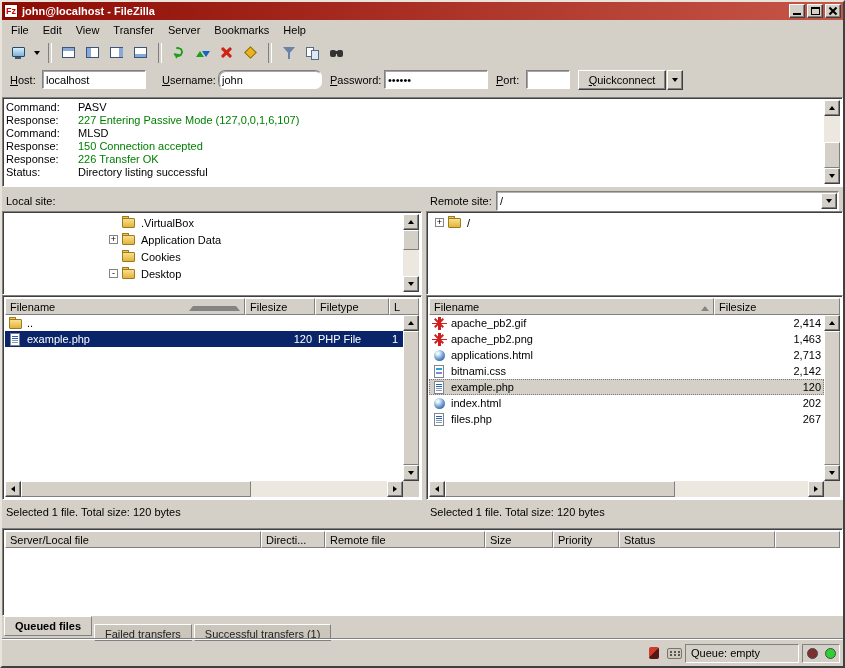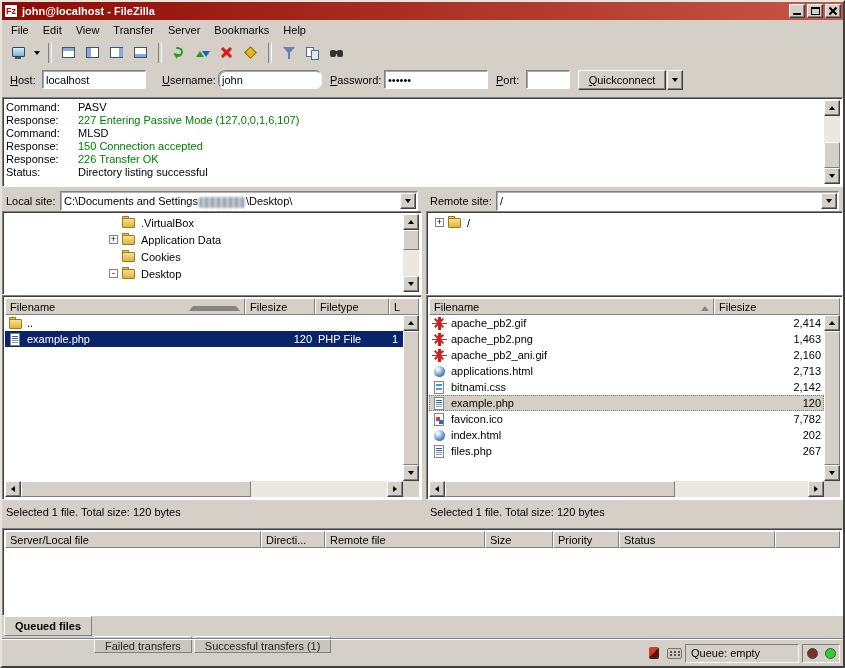--- a/index.html
+++ b/index.html
@@ -159,21 +159,21 @@
   .queuewrap .lheader span:nth-of-type(3){width:160px}
   .queuewrap .lheader span:nth-of-type(4){width:68px}
   .queuewrap .lheader span:nth-of-type(5){width:66px}
   .queuewrap .lheader span:nth-of-type(6){width:156px}
   .queuewrap .lheader span:nth-of-type(7){flex:1}
   .qbody{position:absolute;left:2px;top:19px;right:2px;bottom:2px;background:#fff}
   .tabsrow{position:absolute;left:2px;top:614px;height:20px;display:flex;align-items:flex-start}
   .tab{height:19px;padding:3px 10px 0;background:#d4d0c8;border:1px solid;border-color:#fff #808080 #808080 #fff;
        box-sizing:border-box;margin-right:2px;white-space:nowrap}
   .tab.active{font-weight:bold;height:20px;background:#d4d0c8}
-  .tab:not(.active){margin-top:20px;height:17px;background:#cbc6bc;color:#222}
+  .tab:not(.active){margin-top:8px;height:17px;background:#cbc6bc;color:#222}
   
   .statusbar{position:absolute;left:0;top:636px;width:841px;height:28px;border-top:1px solid #808080;box-shadow:inset 0 1px 0 #fff;box-sizing:border-box}
   .sb-icons{position:absolute;right:160px;top:7px;display:flex;gap:5px}
   .sbicon{width:16px;height:14px;position:relative;display:block}
   .i-datatype-indicator::before{content:'';position:absolute;left:3px;top:1px;width:10px;height:12px;border-radius:2px;
       background:linear-gradient(135deg,#d03a28 50%,#571712 50%)}
   .i-keypad-indicator::before{content:'';position:absolute;left:0;top:2px;width:15px;height:11px;background:#cfc9bd;border:1px solid #7a756b;border-radius:2px;box-sizing:border-box}
   .i-keypad-indicator::after{content:'';position:absolute;left:3px;top:5px;width:2px;height:2px;background:#555;
       box-shadow:4px 0 0 #555,8px 0 0 #555,0 3px 0 #555,4px 3px 0 #555,8px 3px 0 #555}
   .sb-panel{position:absolute;top:5px;height:19px;border:1px solid;border-color:#808080 #fff #fff #808080;
@@ -323,26 +323,20 @@
         </span>
       <span class="vthumb" style="bottom:16px;height:26px"></span>
       <span class="sb bottom">
           <span class="tri-down"></span>
         </span>
     </div>
   </div>
 
   <div class="site-row" style="left:0;width:420px">
     <span class="sr-label">Local site:</span>
-    <span class="combo" style="left:58px;width:358px">
-      <span class="combo-text"><span>C:\Documents and Settings</span><span class="redacted"></span><span>\Desktop\</span></span>
-      <span class="combo-btn">
-          <span class="tri-down"></span>
-        </span>
-    </span>
   </div>
 
   <div class="site-row" style="left:424px;width:417px">
     <span class="sr-label">Remote site:</span>
     <span class="combo" style="left:70px;width:343px">
       <span class="combo-text">/</span>
       <span class="combo-btn">
           <span class="tri-down"></span>
         </span>
     </span>
@@ -483,27 +477,20 @@
         </div>
 
         <div class="frow">
           <span class="cell c-name">
             <span class="fi i-image"></span>
             <span class="fname">apache_pb2.png</span>
           </span>
           <span class="cell c-size">1,463</span>
         </div>
 
-        <div class="frow">
-          <span class="cell c-name">
-            <span class="fi i-image"></span>
-            <span class="fname">apache_pb2_ani.gif</span>
-          </span>
-          <span class="cell c-size">2,160</span>
-        </div>
 
         <div class="frow">
           <span class="cell c-name">
             <span class="fi i-html"></span>
             <span class="fname">applications.html</span>
           </span>
           <span class="cell c-size">2,713</span>
         </div>
 
         <div class="frow">
@@ -515,27 +502,20 @@
         </div>
 
         <div class="frow sel">
           <span class="cell c-name">
             <span class="fi i-php"></span>
             <span class="fname">example.php</span>
           </span>
           <span class="cell c-size">120</span>
         </div>
 
-        <div class="frow">
-          <span class="cell c-name">
-            <span class="fi i-ico"></span>
-            <span class="fname">favicon.ico</span>
-          </span>
-          <span class="cell c-size">7,782</span>
-        </div>
 
         <div class="frow">
           <span class="cell c-name">
             <span class="fi i-html"></span>
             <span class="fname">index.html</span>
           </span>
           <span class="cell c-size">202</span>
         </div>
 
         <div class="frow">

